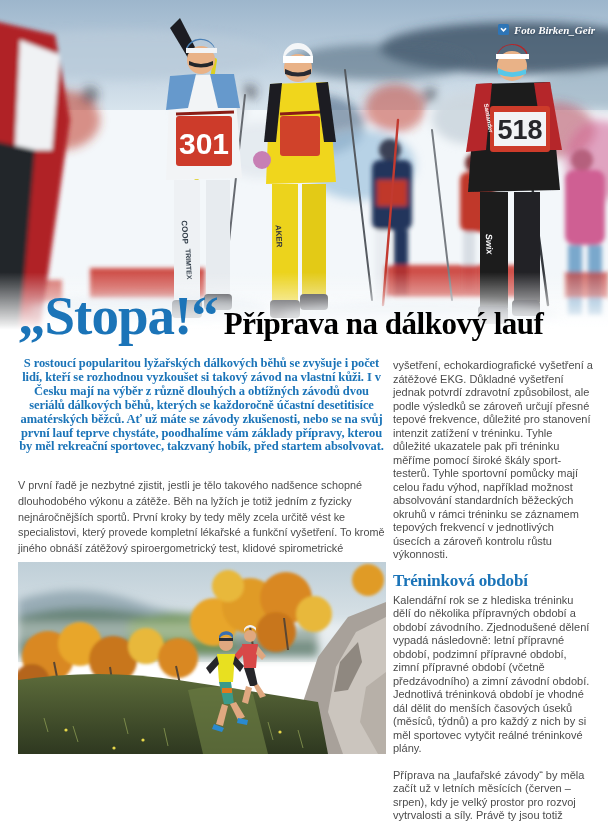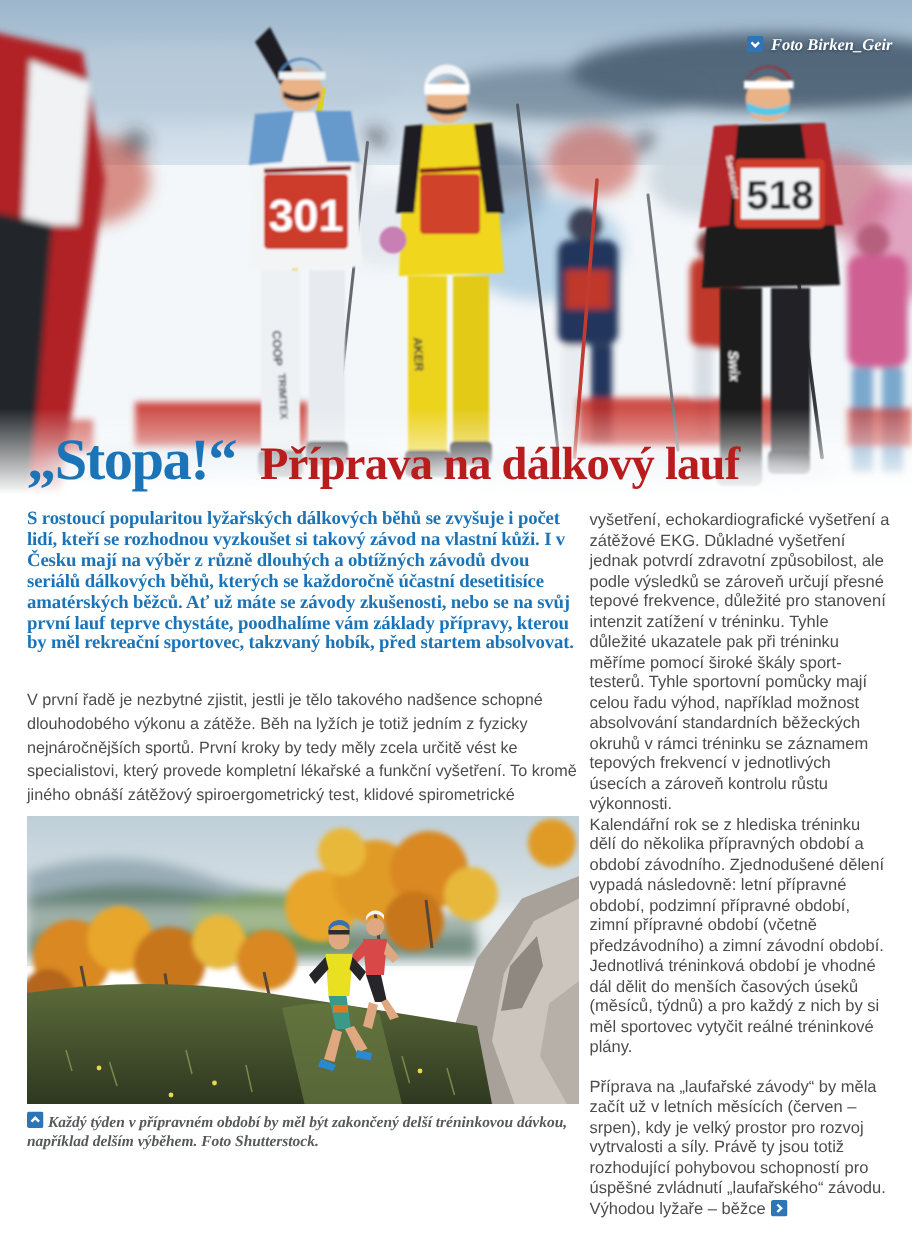--- a/index.html
+++ b/index.html
@@ -10,30 +10,30 @@
   .hero{position:relative;width:608px;height:330px;overflow:hidden;}
   .hero svg{display:block;}
   .photo-credit{position:absolute;top:24px;right:13px;display:flex;align-items:flex-start;gap:5px;
         color:#ffffff;font:bold italic 11px "Liberation Serif",serif;
         text-shadow:0 1px 2px rgba(20,40,60,.55);}
   .sq-icon{display:inline-block;line-height:0;}
 
   
   .headline{position:relative;z-index:3;margin:-46px 0 0 18px;white-space:nowrap;
         font-family:"Liberation Serif",serif;font-weight:bold;}
-  .headline .brand{font-size:39px;color:#1b74b8;letter-spacing:-1px;}
-  .headline .rest{font-size:31px;color:#b91c1c;margin-left:16px;letter-spacing:-0.5px;}
+  .headline .brand{font-size:55px;color:#1b74b8;letter-spacing:-1px;}
+  .headline .rest{font-size:31px;color:#000000;margin-left:6px;letter-spacing:-0.5px;}
 
   
   .content{display:flex;gap:8px;padding:10px 15px 0 18px;}
   .col-left{width:367px;flex:none;}
   .col-right{flex:1;min-width:0;padding-top:2px;}
 
   .intro{font:bold 12.5px/13.9px "Liberation Serif",serif;color:#1b74b8;
-        letter-spacing:-0.1px;text-align:left;}
+        letter-spacing:-0.1px;text-align:center;}
   .lead-p{margin:24px 0 0 0;font-size:10.8px;line-height:15.6px;color:#4c4c4c;}
 
   figure{margin:6px 0 0 0;padding:0;}
   .autumn-photo svg{display:block;}
   figcaption{margin-top:5px;font:bold italic 10.3px/13px "Liberation Serif",serif;color:#57585a;}
   figcaption .cap-icon{margin-right:3px;vertical-align:-1px;}
 
   .col-right p{margin:0;font-size:11px;line-height:13.5px;color:#4c4c4c;}
   .col-right h2{margin:9px 0 3px 0;font:bold 17px "Liberation Serif",serif;color:#1b74b8;
         letter-spacing:-0.2px;}
@@ -319,34 +319,26 @@
               <path d="M217,94 L226,104 L222,110 L215,102 Z" fill="#26262a"></path>
               <path d="M201,120 L213,120 L216,142 L206,142 Z" fill="#3a9a8a"></path>
               <rect x="204" y="126" width="10" height="5" fill="#e07820"></rect>
               <path d="M204,142 L198,162 L205,164 L210,144 Z" fill="#e0a880"></path>
               <path d="M212,142 L220,158 L227,155 L218,140 Z" fill="#e0a880"></path>
               <path d="M196,162 L206,166 L204,170 L194,167 Z" fill="#2a8ad0"></path>
               <path d="M220,156 L230,158 L229,163 L219,161 Z" fill="#2a8ad0"></path>
             </g>
           </svg>
         </div>
-        <figcaption>
-          <span class="sq-icon cap-icon">
-            <svg width="11" height="11" viewBox="0 0 11 11">
-                <rect width="11" height="11" rx="1.5" fill="#2e75b6"></rect>
-                <path d="M3 6.8 L5.5 4.2 L8 6.8" stroke="#ffffff" stroke-width="1.6" fill="none"></path>
-              </svg>
-          </span><span>Každý týden v přípravném období by měl být zakončený delší tréninkovou dávkou, například delším výběhem.</span>
-          <span>Foto Shutterstock.</span>
-        </figcaption>
       </figure>
     </div>
 
     <div class="col-right">
       <p>vyšetření, echokardiografické vyšetření a zátěžové EKG. Důkladné vyšetření jednak potvrdí zdravotní způsobilost, ale podle výsledků se zároveň určují přesné tepové frekvence, důležité pro stanovení intenzit zatížení v tréninku. Tyhle důležité ukazatele pak při tréninku měříme pomocí široké škály sport-testerů. Tyhle sportovní pomůcky mají celou řadu výhod, například možnost absolvování standardních běžeckých okruhů v rámci tréninku se záznamem tepových frekvencí v jednotlivých úsecích a zároveň kontrolu růstu výkonnosti.</p>
+      <h2>Tréninková období</h2>
       <p>Kalendářní rok se z hlediska tréninku dělí do několika přípravných období a období závodního. Zjednodušené dělení vypadá následovně: letní přípravné období, podzimní přípravné období, zimní přípravné období (včetně předzávodního) a zimní závodní období. Jednotlivá tréninková období je vhodné dál dělit do menších časových úseků (měsíců, týdnů) a pro každý z nich by si měl sportovec vytyčit reálné tréninkové plány.</p>
       <p class="p3"><span>Příprava na „laufařské závody“ by měla začít už v letních měsících (červen – srpen), kdy je velký prostor pro rozvoj vytrvalosti a síly. Právě ty jsou totiž rozhodující pohybovou schopností pro úspěšné zvládnutí „laufařského“ závodu. Výhodou lyžaře – běžce</span><span class="sq-icon more-icon"><svg width="11" height="11" viewBox="0 0 11 11">
               <rect width="11" height="11" rx="1.5" fill="#2e75b6"></rect>
               <path d="M4.2 3 L6.8 5.5 L4.2 8" stroke="#ffffff" stroke-width="1.6" fill="none"></path>
             </svg></span></p>
     </div>
   </div>
 
 </div>
 

